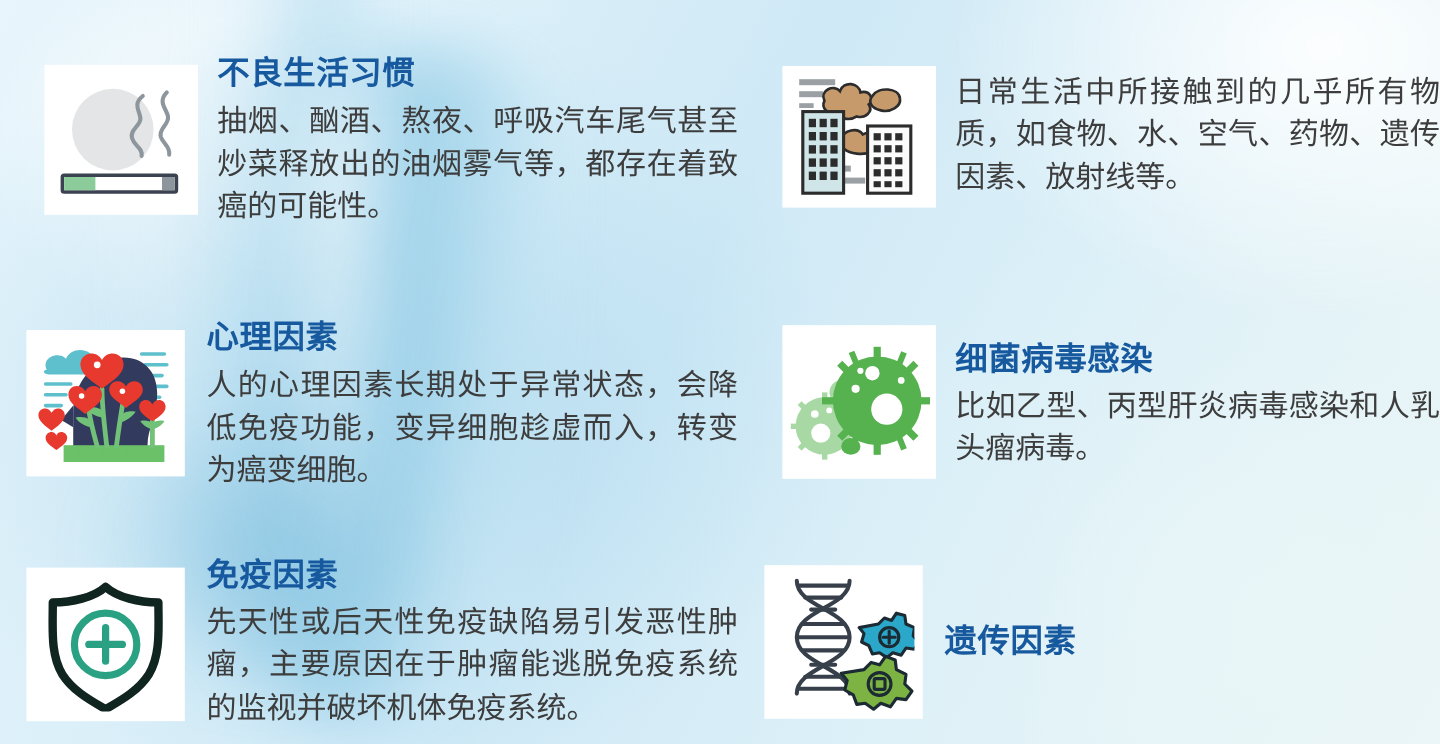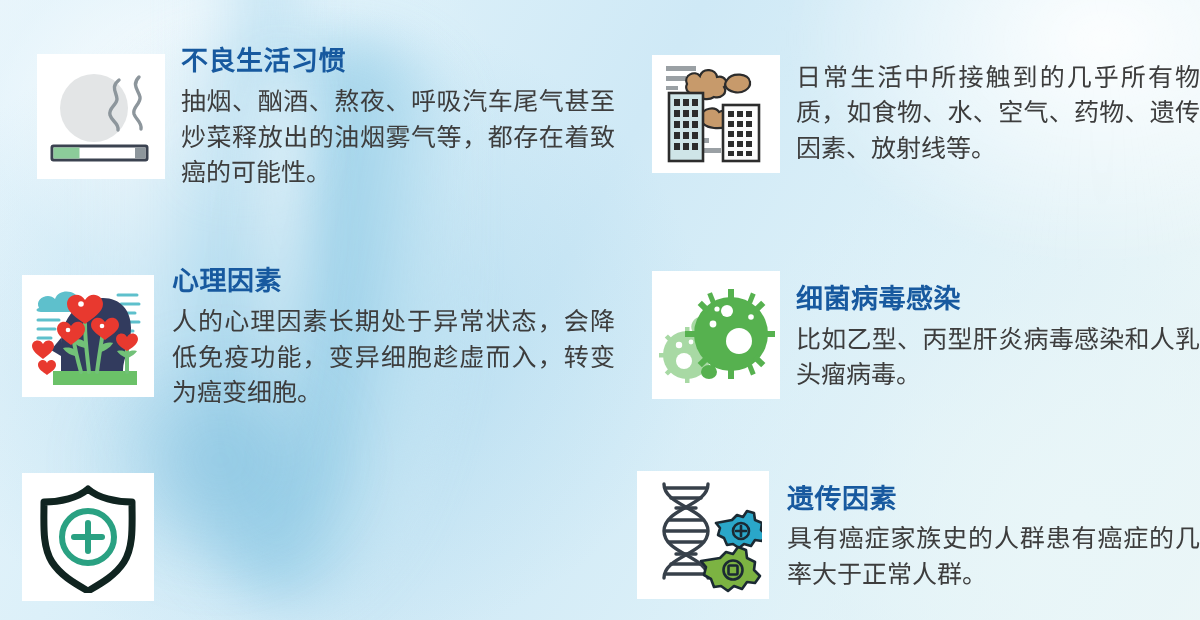--- a/index.html
+++ b/index.html
@@ -287,20 +287,24 @@
       <div class="iconbox">
         <svg width="112" height="112" viewBox="0 0 112 112">
           <path d="M56 8 c10 9 28 13 44 13 c0 22 2 44 -8 60 c-9 14 -24 22 -36 29 c-12 -7 -27 -15 -36 -29 c-10 -16 -8 -38 -8 -60 c16 0 34 -4 44 -13z" fill="none" stroke="#102420" stroke-width="7" stroke-linejoin="round"></path>
           <circle cx="56" cy="56" r="26" fill="none" stroke="#2aa182" stroke-width="6"></circle>
           <g stroke="#2aa182" stroke-width="6" stroke-linecap="round">
             <line x1="56" y1="42" x2="56" y2="70"></line>
             <line x1="42" y1="56" x2="70" y2="56"></line>
           </g>
         </svg>
       </div>
+      <div class="text">
+        <h3 class="title">免疫因素</h3>
+        <p class="desc">先天性或后天性免疫缺陷易引发恶性肿瘤，主要原因在于肿瘤能逃脱免疫系统的监视并破坏机体免疫系统。</p>
+      </div>
     </div>
 
     <div class="card col-r c6">
       <div class="iconbox">
         <svg width="118" height="118" viewBox="0 0 118 118">
           <g fill="none" stroke="#37404a" stroke-width="3.4" stroke-linecap="round">
             <path d="M20 8 C20 30 64 32 64 55 C64 78 20 80 20 102"></path>
             <path d="M64 8 C64 30 20 32 20 55 C20 78 64 80 64 102"></path>
             <line x1="22" y1="12" x2="62" y2="12"></line>
             <line x1="27" y1="22" x2="57" y2="22"></line>
@@ -322,18 +326,17 @@
           </g>
           <g>
             <path d="M76 82 l6 -6 l7 2 l5 -7 l8 3 l1 8 l8 4 l-1 8 l6 6 l-5 7 l-8 -1 l-5 7 l-8 -3 l-6 5 l-7 -5 l-7 1 l-3 -8 l-7 -4 l2 -8 l-5 -6z" fill="#7cb342" stroke="#1b2a33" stroke-width="2.6" stroke-linejoin="round"></path>
             <circle cx="89" cy="94" r="9.5" fill="#7cb342" stroke="#1b2a33" stroke-width="2.6"></circle>
             <rect x="84.5" y="89.5" width="9" height="9" rx="1.2" fill="none" stroke="#1b2a33" stroke-width="2.6"></rect>
           </g>
         </svg>
       </div>
       <div class="text">
         <h3 class="title">遗传因素</h3>
-        <p class="desc">具有癌症家族史的人群患有癌症的几率大于正常人群。</p>
       </div>
     </div>
 
   </div>
 </div>
 
 </body></html>

